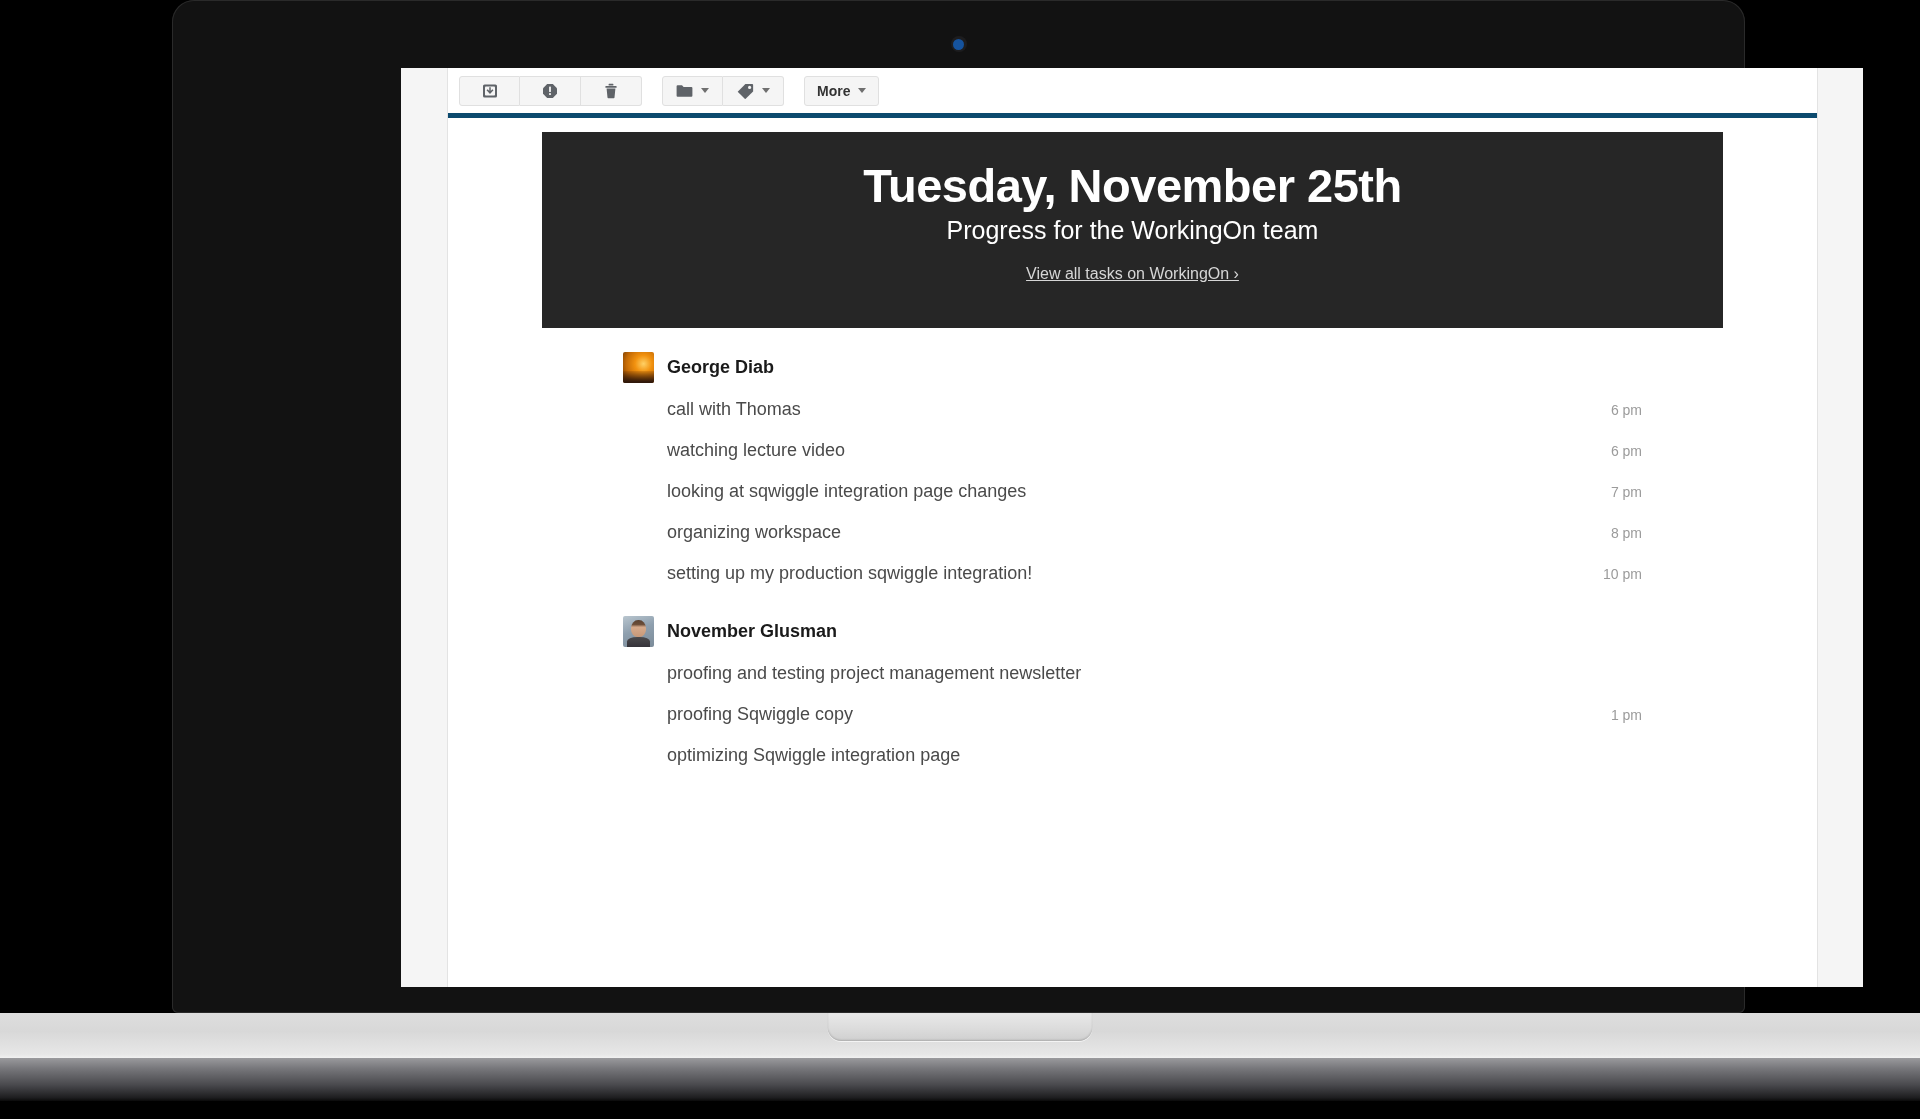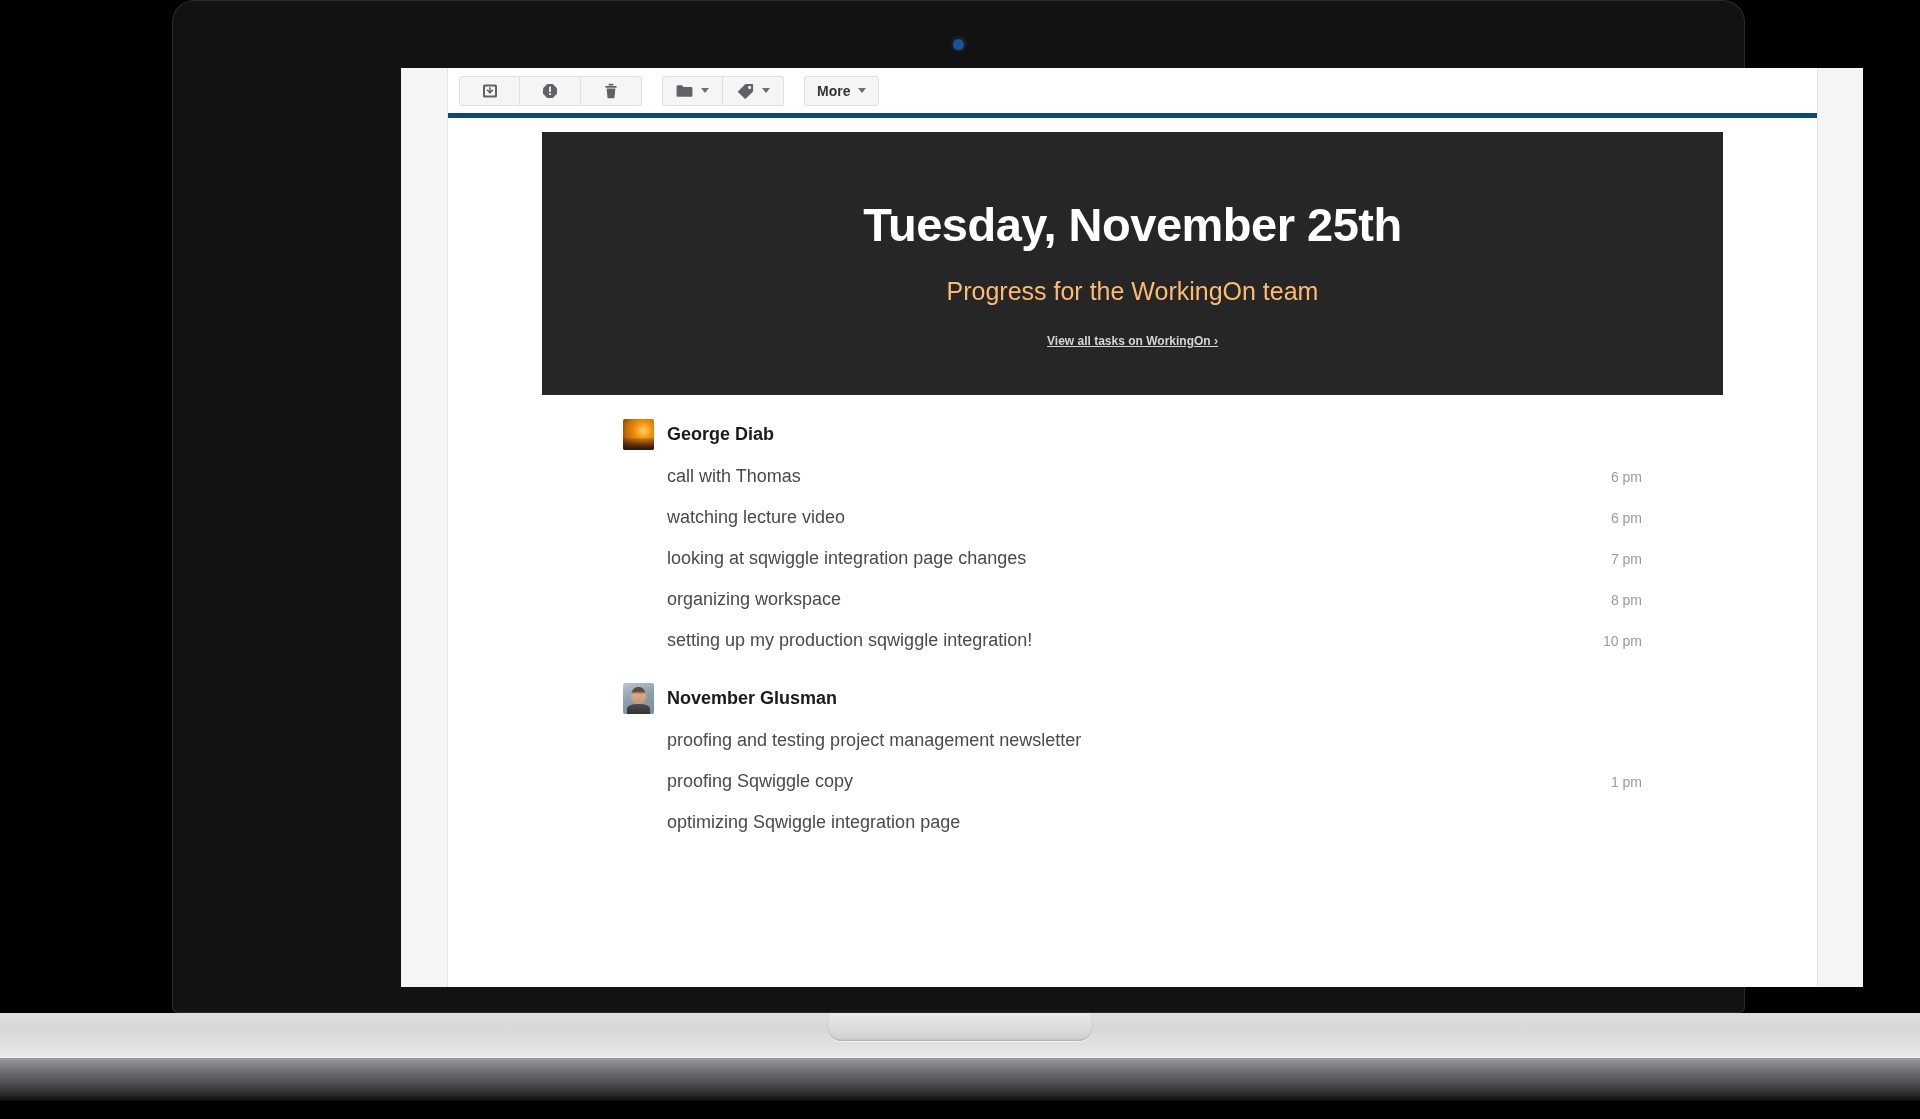--- a/index.html
+++ b/index.html
@@ -161,45 +161,44 @@
   #email-body {
     position: relative;
     background: #fff;
     height: calc(100% - 51px);
     overflow: hidden;
   }
 
   #email-hero {
     margin: 14px 94px 0 94px;
     background: #262626;
-    height: 263px;
+    height: 196px;
     text-align: center;
-    padding-top: 67px;
+    padding-top: 28px;
   }
   #hero-title {
     font-size: 47px;
     font-weight: bold;
     color: #ffffff;
     letter-spacing: -0.5px;
     line-height: 1.1;
   }
   #hero-subtitle {
-    margin-top: 26px;
+    margin-top: 4px;
     font-size: 25px;
-    color: #fdba74;
+    color: #ffffff;
     font-weight: normal;
   }
   #hero-link {
     display: inline-block;
-    margin-top: 28px;
-    font-size: 12px;
+    margin-top: 20px;
+    font-size: 16px;
     color: #d6d6d6;
     text-decoration: underline;
     cursor: pointer;
-    font-weight: bold;
   }
 
   #reply-note {
     margin: 39px 175px 0 175px;
     background: #f1f1f1;
     height: 73px;
     display: flex;
     align-items: center;
     justify-content: center;
     font-size: 18px;

